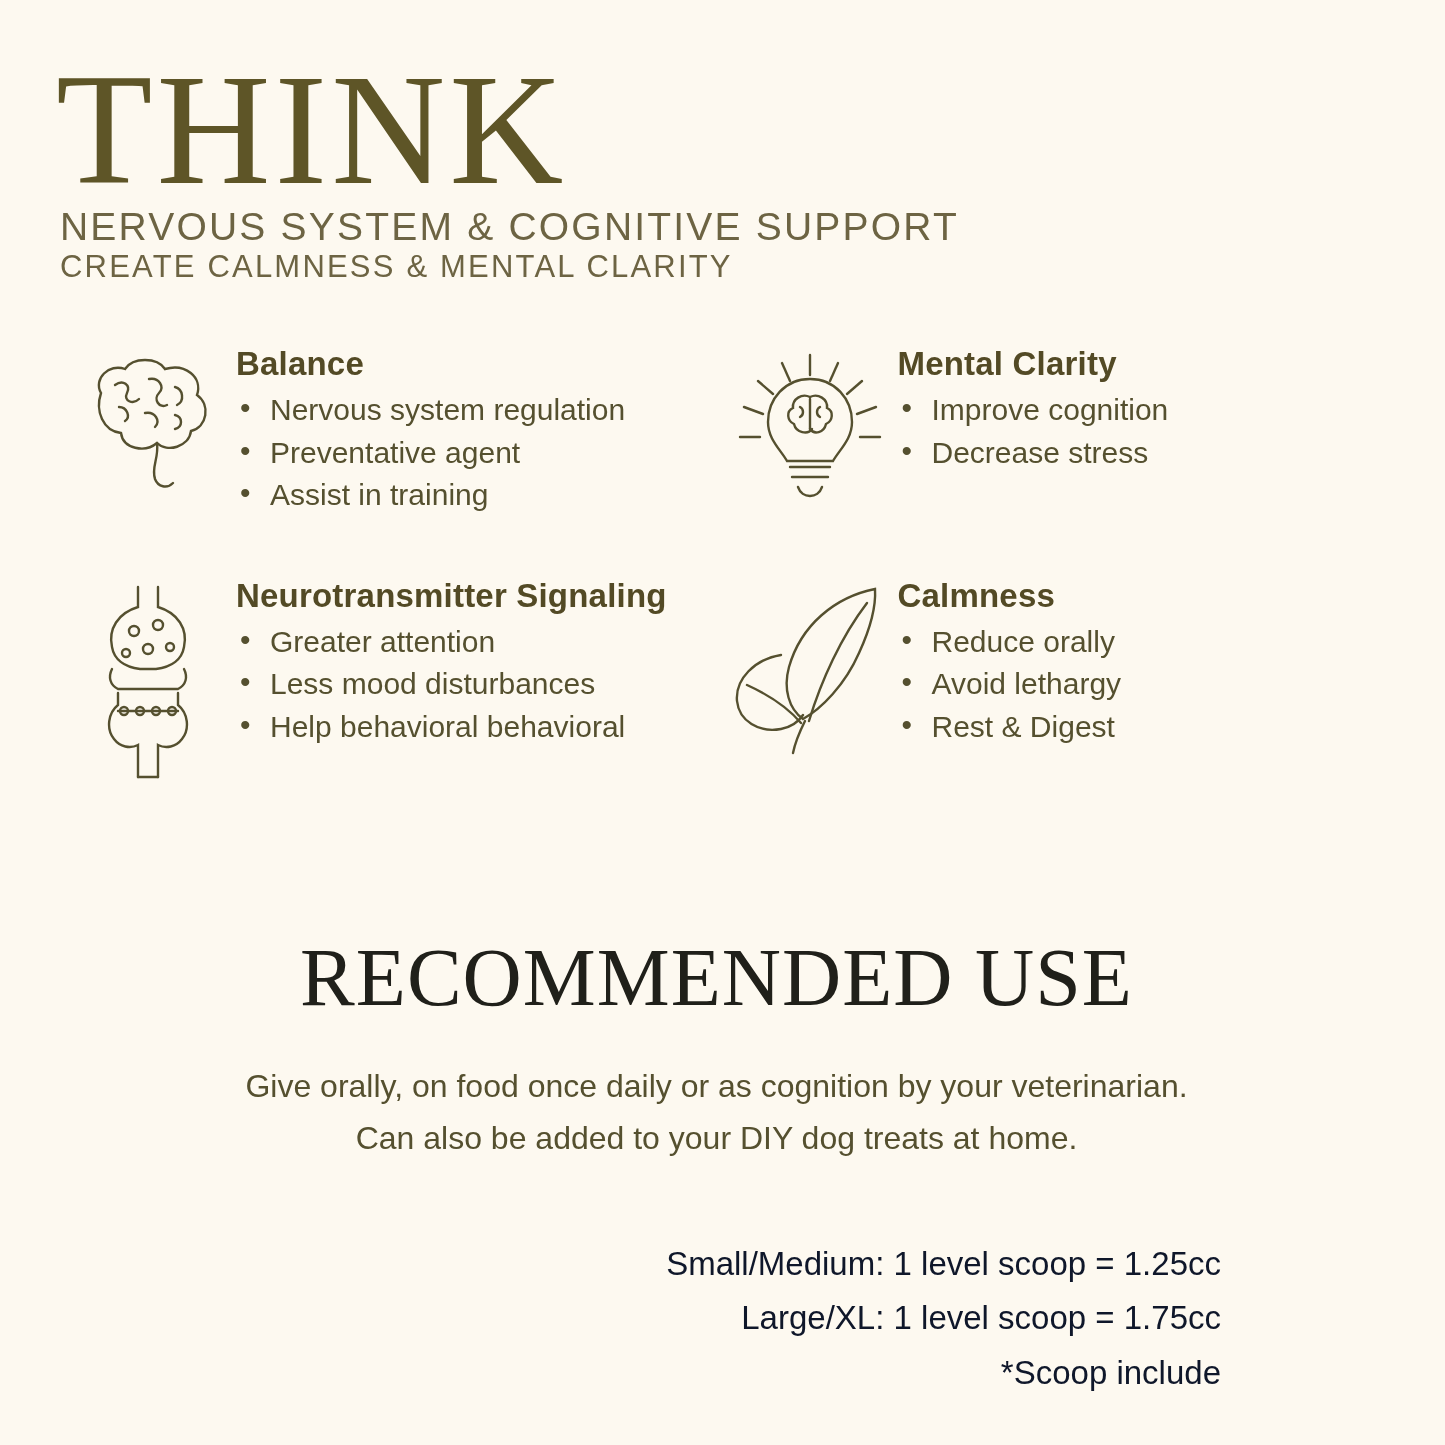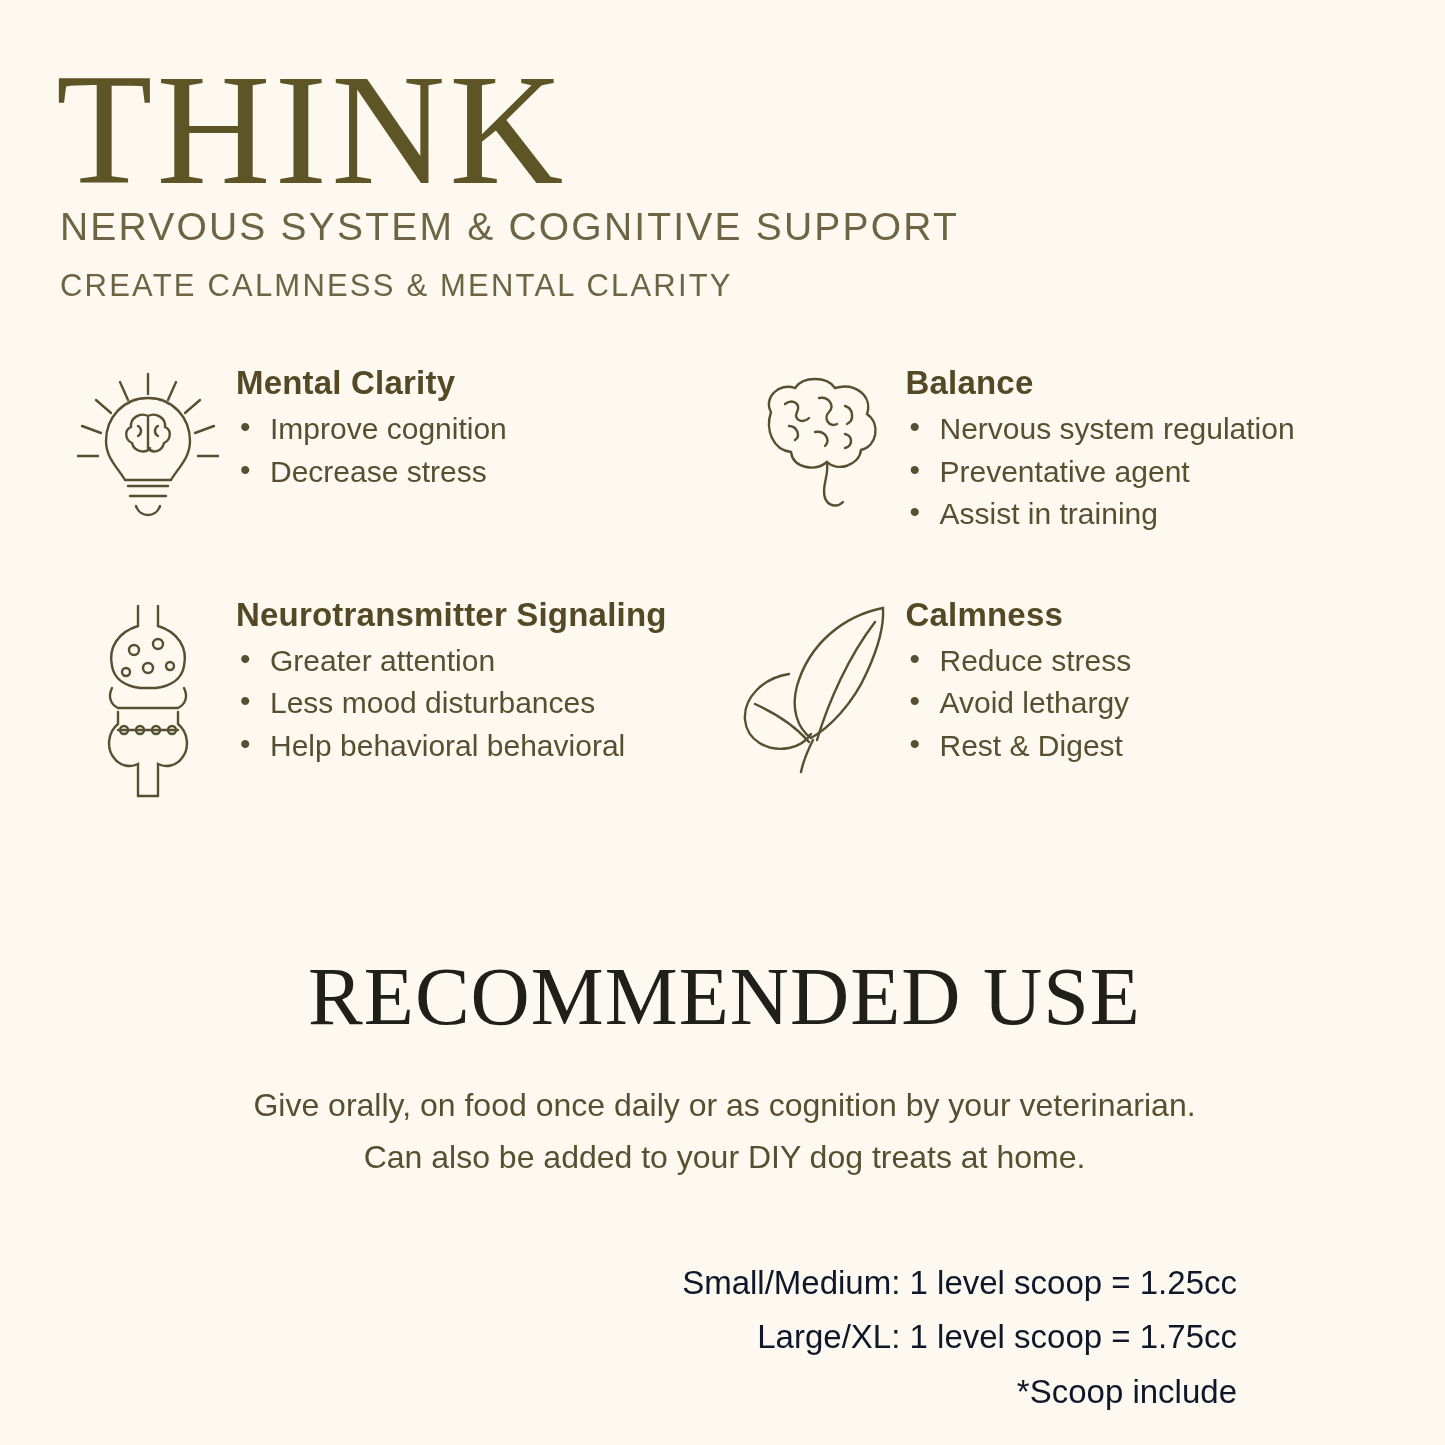--- a/index.html
+++ b/index.html
@@ -12,21 +12,21 @@
     background: #fdf9f0;
     font-family: "Liberation Sans", sans-serif;
     color: #4a4228;
     overflow: hidden;
   }
   .page {
     position: relative;
     width: 1445px;
     height: 1042px;
     box-sizing: border-box;
-    padding: 55px 56px 0 60px;
+    padding: 55px 72px 0 60px;
   }
 
   
   .brand-title {
     font-family: "Liberation Serif", serif;
     font-size: 158px;
     line-height: 0.95;
     letter-spacing: 4px;
     color: #5e5527;
     margin: 0 0 0 -4px;
@@ -35,21 +35,21 @@
   .subtitle-1 {
     font-size: 39px;
     letter-spacing: 2.2px;
     color: #6d6443;
     font-weight: 400;
   }
   .subtitle-2 {
     font-size: 31px;
     letter-spacing: 2.2px;
     color: #6d6443;
-    margin-top: 19px;
+    margin-top: 0;
     font-weight: 400;
   }
 
   
   .benefits {
     margin-top: 58px;
     display: grid;
     grid-template-columns: 1fr 1fr;
     grid-template-rows: auto auto;
     row-gap: 58px;
@@ -135,20 +135,43 @@
 </head>
 <body>
 
 <div class="page">
 
   <div class="brand-title">THINK</div>
   <div class="subtitle-1">NERVOUS SYSTEM &amp; COGNITIVE SUPPORT</div>
   <div class="subtitle-2">CREATE CALMNESS &amp; MENTAL CLARITY</div>
 
   <div class="benefits">
+
+    <div class="benefit">
+      <div class="benefit-icon">
+        <svg width="170" height="150" viewBox="0 0 170 150" fill="none" stroke="#55502f" stroke-width="2.4" stroke-linecap="round">
+          <path d="M38 44 C 30 30 46 14 62 20 C 70 8 94 8 102 20 C 122 14 140 28 134 46 C 148 56 144 78 128 82 C 126 98 104 104 94 94 C 82 104 60 100 58 84 C 40 82 32 62 38 44 Z"></path>
+          <path d="M52 36 C 60 30 68 36 64 44 C 60 52 70 56 76 50"></path>
+          <path d="M86 30 C 96 28 102 38 96 44 C 90 50 96 60 104 56"></path>
+          <path d="M112 38 C 120 40 122 52 114 56"></path>
+          <path d="M56 58 C 64 58 68 68 62 72"></path>
+          <path d="M82 64 C 92 62 98 72 92 78"></path>
+          <path d="M112 66 C 120 68 120 78 112 80"></path>
+          <path d="M94 94 C 96 110 88 118 92 130 C 95 138 104 140 110 134"></path>
+        </svg>
+      </div>
+      <div class="benefit-body">
+        <div class="benefit-title">Balance</div>
+        <ul class="benefit-list">
+          <li>Nervous system regulation</li>
+          <li>Preventative agent</li>
+          <li>Assist in training</li>
+        </ul>
+      </div>
+    </div>
 
     <div class="benefit">
       <div class="benefit-icon">
         <svg width="160" height="165" viewBox="0 0 160 165" fill="none" stroke="#55502f" stroke-width="2.4" stroke-linecap="round">
 
           <line x1="80" y1="6" x2="80" y2="26"></line>
           <line x1="52" y1="14" x2="60" y2="32"></line>
           <line x1="108" y1="14" x2="100" y2="32"></line>
           <line x1="28" y1="32" x2="43" y2="45"></line>
           <line x1="132" y1="32" x2="117" y2="45"></line>
@@ -167,43 +190,20 @@
           <path d="M80 50 L80 80"></path>
           <path d="M70 58 C 74 60 74 66 70 68"></path>
           <path d="M90 58 C 86 60 86 66 90 68"></path>
         </svg>
       </div>
       <div class="benefit-body">
         <div class="benefit-title">Mental Clarity</div>
         <ul class="benefit-list">
           <li>Improve cognition</li>
           <li>Decrease stress</li>
-        </ul>
-      </div>
-    </div>
-
-    <div class="benefit">
-      <div class="benefit-icon">
-        <svg width="170" height="150" viewBox="0 0 170 150" fill="none" stroke="#55502f" stroke-width="2.4" stroke-linecap="round">
-          <path d="M38 44 C 30 30 46 14 62 20 C 70 8 94 8 102 20 C 122 14 140 28 134 46 C 148 56 144 78 128 82 C 126 98 104 104 94 94 C 82 104 60 100 58 84 C 40 82 32 62 38 44 Z"></path>
-          <path d="M52 36 C 60 30 68 36 64 44 C 60 52 70 56 76 50"></path>
-          <path d="M86 30 C 96 28 102 38 96 44 C 90 50 96 60 104 56"></path>
-          <path d="M112 38 C 120 40 122 52 114 56"></path>
-          <path d="M56 58 C 64 58 68 68 62 72"></path>
-          <path d="M82 64 C 92 62 98 72 92 78"></path>
-          <path d="M112 66 C 120 68 120 78 112 80"></path>
-          <path d="M94 94 C 96 110 88 118 92 130 C 95 138 104 140 110 134"></path>
-        </svg>
-      </div>
-      <div class="benefit-body">
-        <div class="benefit-title">Balance</div>
-        <ul class="benefit-list">
-          <li>Nervous system regulation</li>
-          <li>Preventative agent</li>
-          <li>Assist in training</li>
         </ul>
       </div>
     </div>
 
     <div class="benefit">
       <div class="benefit-icon">
         <svg width="140" height="200" viewBox="0 0 140 200" fill="none" stroke="#55502f" stroke-width="2.4" stroke-linecap="round">
           <path d="M60 6 L60 26 C 40 32 30 48 34 66 C 36 78 46 86 62 88 L 78 88 C 94 86 104 78 106 66 C 110 48 100 32 80 26 L80 6"></path>
           <path d="M34 88 C 30 96 32 104 40 108 L100 108 C 108 104 110 96 106 88"></path>
           <circle cx="56" cy="50" r="5"></circle>
@@ -237,21 +237,21 @@
           <path d="M150 8 C 110 16 76 44 64 86 C 58 108 64 128 78 138 C 96 128 120 104 134 72 C 146 46 151 24 150 8 Z"></path>
           <path d="M142 22 C 116 56 96 100 84 140"></path>
           <path d="M56 74 C 30 78 10 98 12 120 C 14 140 34 152 56 148 C 66 146 74 140 78 134"></path>
           <path d="M22 104 C 44 114 64 128 76 142"></path>
           <path d="M80 140 C 74 152 70 162 68 172"></path>
         </svg>
       </div>
       <div class="benefit-body">
         <div class="benefit-title">Calmness</div>
         <ul class="benefit-list">
-          <li>Reduce stress</li>
+          <li>Reduce orally</li>
           <li>Avoid lethargy</li>
           <li>Rest &amp; Digest</li>
         </ul>
       </div>
     </div>
 
   </div>
 
   <div class="rec-section">
     <div class="rec-title">RECOMMENDED USE</div>

